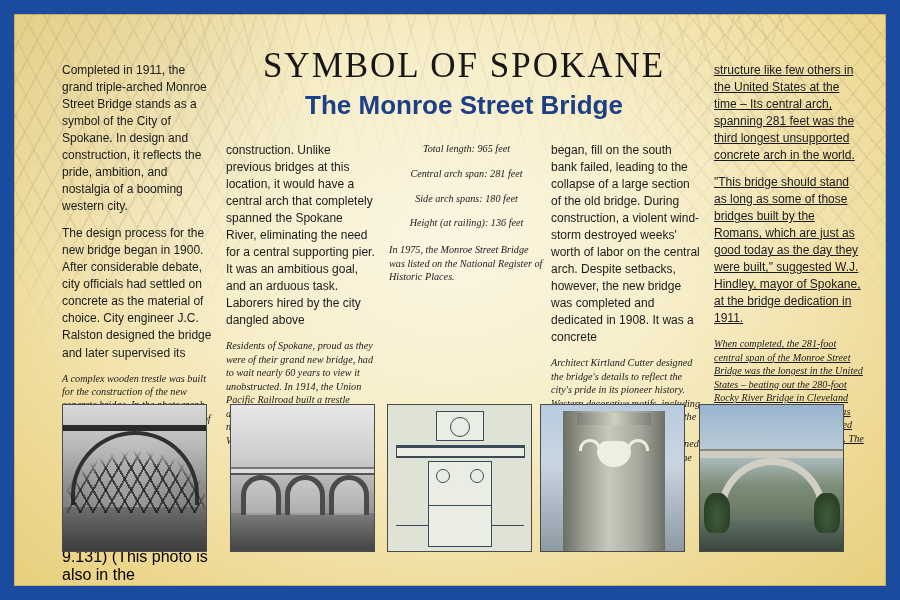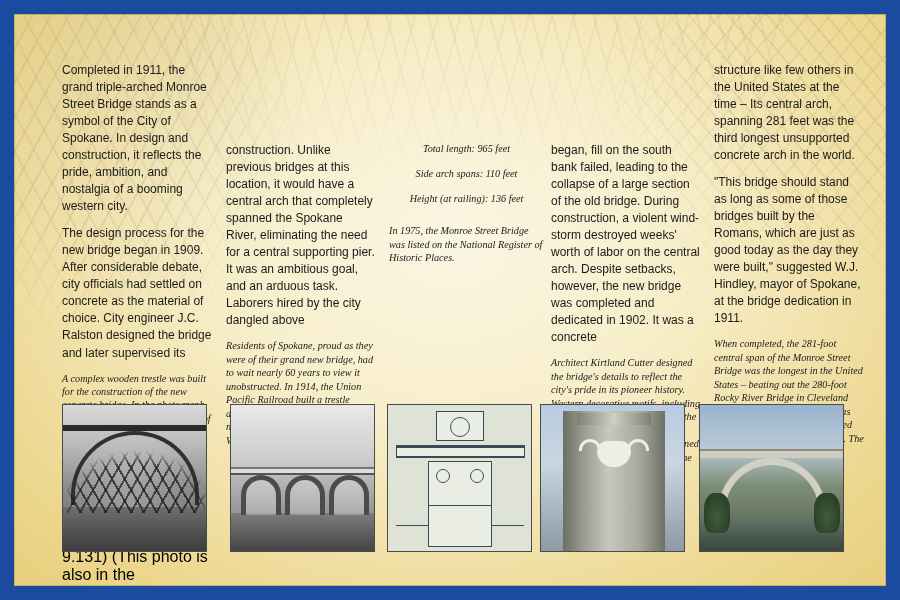--- a/index.html
+++ b/index.html
@@ -104,23 +104,23 @@
     font-family: "Liberation Serif", serif;
     font-style: italic;
     font-size: 10.2px;
     line-height: 1.45;
     text-align: center;
   }
 
   #col1 { left: 48px;  top: 48px;  width: 150px; }
   #col2 { left: 212px; top: 128px; width: 150px; }
   #col3 { left: 375px; top: 128px; width: 155px; }
-  #col3 .facts { margin-bottom: 18px; }
+  #col3 .facts { margin-bottom: 12px; }
   #col4 { left: 537px; top: 128px; width: 150px; }
-  #col5 { left: 700px; top: 48px;  width: 150px; }
+  #col5 { left: 700px; top: 48px;  width: 150px; text-decoration: underline; }
 
   
   #photos {
     position: absolute;
     left: 48px; top: 390px;
     width: 780px; height: 170px;
     z-index: 6;
   }
   .photo {
     position: absolute;
@@ -249,43 +249,48 @@
 </head>
 <body>
 
 <div id="panel">
   <div id="board">
 
     <div class="ghost ghost-left"></div>
     <div class="ghost ghost-top"></div>
     <div class="ghost ghost-right"></div>
 
+    <div id="title-block">
+      <div id="main-title">SYMBOL OF SPOKANE</div>
+      <div id="sub-title">The Monroe Street Bridge</div>
+    </div>
 
     <div class="col" id="col1">
       <p>Completed in 1911, the grand triple-arched Monroe Street Bridge stands as a symbol of the City of Spokane. In design and construction, it reflects the pride, ambition, and nostalgia of a booming western city.</p>
-      <p>The design process for the new bridge began in 1909. After considerable debate, city officials had settled on concrete as the material of choice. City engineer J.C. Ralston designed the bridge and later supervised its</p>
+      <p>The design process for the new bridge began in 1900. After considerable debate, city officials had settled on concrete as the material of choice. City engineer J.C. Ralston designed the bridge and later supervised its</p>
       <p class="italic">A complex wooden trestle was built for the construction of the new concrete bridge. In the photograph below the man standing at the top of the trestel arch puts the size of this construction project into perspective!</p>
     </div>
 
     <div class="col" id="col2">
       <p>construction. Unlike previous bridges at this location, it would have a central arch that completely spanned the Spokane River, eliminating the need for a central supporting pier. It was an ambitious goal, and an arduous task. Laborers hired by the city dangled above</p>
       <p class="italic">Residents of Spokane, proud as they were of their grand new bridge, had to wait nearly 60 years to view it unobstructed. In 1914, the Union Pacific Railroad built a trestle across and above it. This trestle was not removed until 1973 for the World Fair.</p>
     </div>
 
     <div class="col" id="col3">
       <div class="facts">
         <p class="center-italic">Total length: 965 feet</p>
-        <p class="center-italic">Side arch spans: 110 feet</p>
+        <p class="center-italic">Central arch span: 281 feet</p>
+        <p class="center-italic">Side arch spans: 180 feet</p>
         <p class="center-italic">Height (at railing): 136 feet</p>
       </div>
       <p class="italic">In 1975, the Monroe Street Bridge was listed on the National Register of Historic Places.</p>
     </div>
 
     <div class="col" id="col4">
-      <p>began, fill on the south bank failed, leading to the collapse of a large section of the old bridge. During construction, a violent wind-storm destroyed weeks' worth of labor on the central arch. Despite setbacks, however, the new bridge was completed and dedicated in 1902. It was a concrete</p>
+      <p>began, fill on the south bank failed, leading to the collapse of a large section of the old bridge. During construction, a violent wind-storm destroyed weeks' worth of labor on the central arch. Despite setbacks, however, the new bridge was completed and dedicated in 1908. It was a concrete</p>
       <p class="italic">Architect Kirtland Cutter designed the bridge's details to reflect the city's pride in its pioneer history. Western decorative motifs, including chain-shaped ornamentation on the concrete railings, four "covered wagon"-shaped pavilions – adorned with cast-concrete skulls – line the roadway.</p>
     </div>
 
     <div class="col" id="col5">
       <p>structure like few others in the United States at the time – Its central arch, spanning 281 feet was the third longest unsupported concrete arch in the world.</p>
       <p>"This bridge should stand as long as some of those bridges built by the Romans, which are just as good today as the day they were built," suggested W.J. Hindley, mayor of Spokane, at the bridge dedication in 1911.</p>
       <p class="italic">When completed, the 281-foot central span of the Monroe Street Bridge was the longest in the United States – beating out the 280-foot Rocky River Bridge in Cleveland (built in 1908) by one foot. It was claimed that engineers had added the extra foot to gain the record. The controversy was never fully resolved.</p>
     </div>
 
     <div id="photos">

